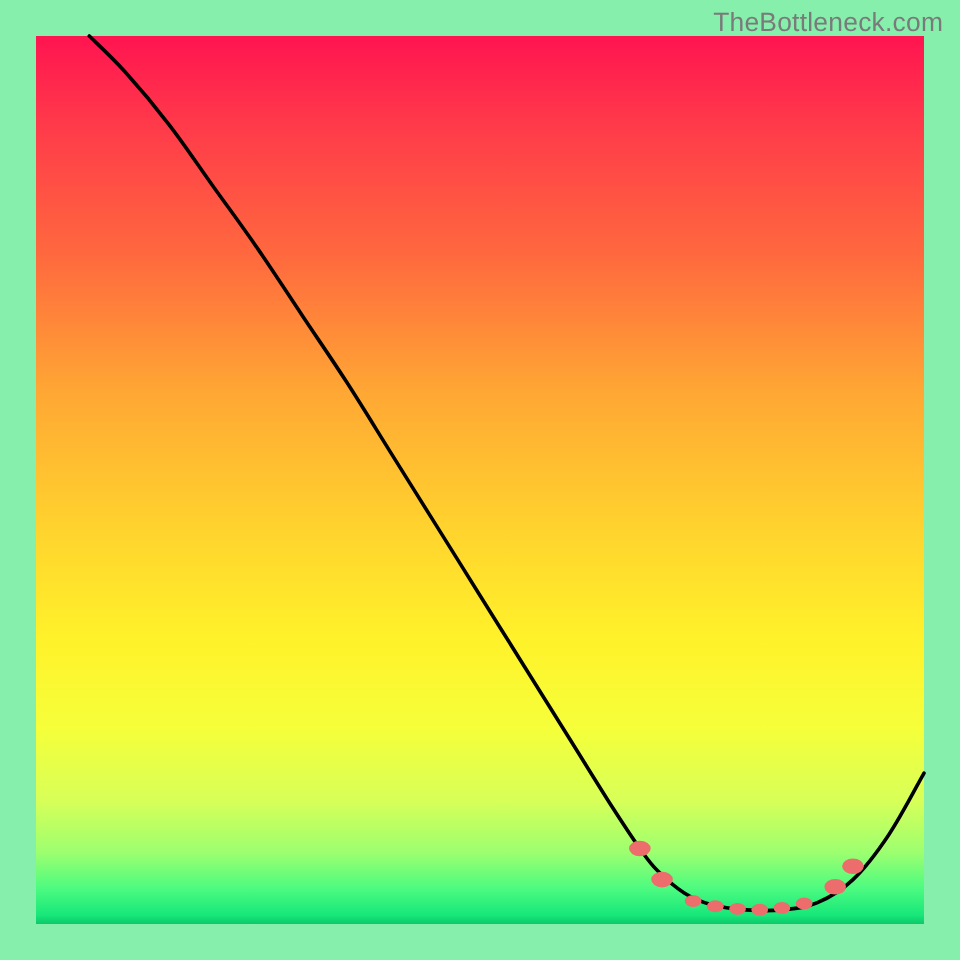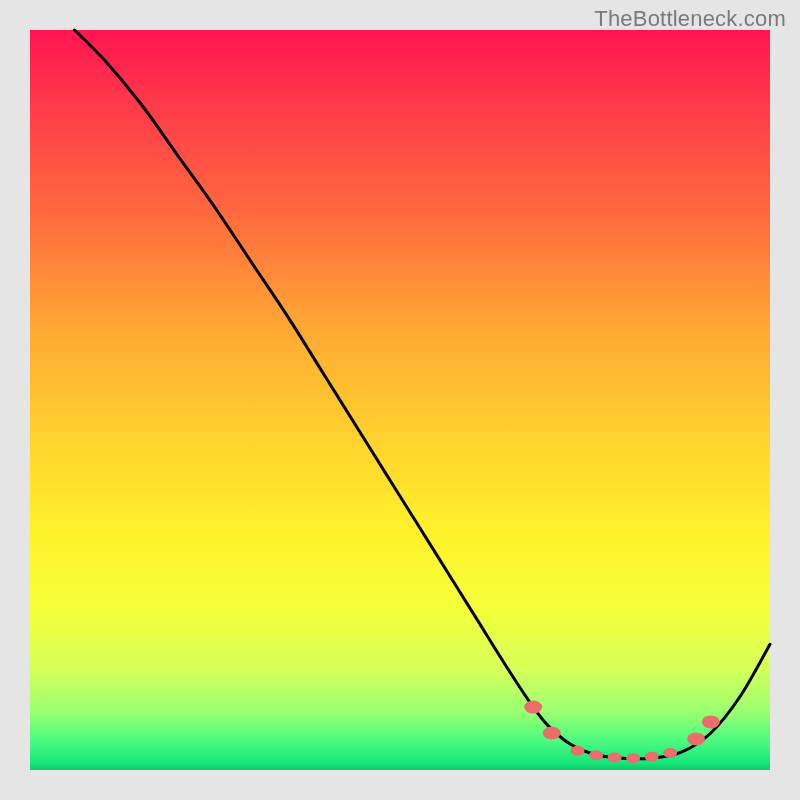--- a/index.html
+++ b/index.html
@@ -8,21 +8,21 @@
     width: 800px;
     height: 800px;
     background: #000;
     overflow: hidden;
     font-family: Arial, Helvetica, sans-serif;
   }
   .stage {
     position: relative;
     width: 800px;
     height: 800px;
-    background: #e5e5e5;
+    background: #86efac;
   }
   .plot {
     position: absolute;
     left: 30px;
     top: 30px;
     width: 740px;
     height: 740px;
     
     background: linear-gradient(
       to bottom,

